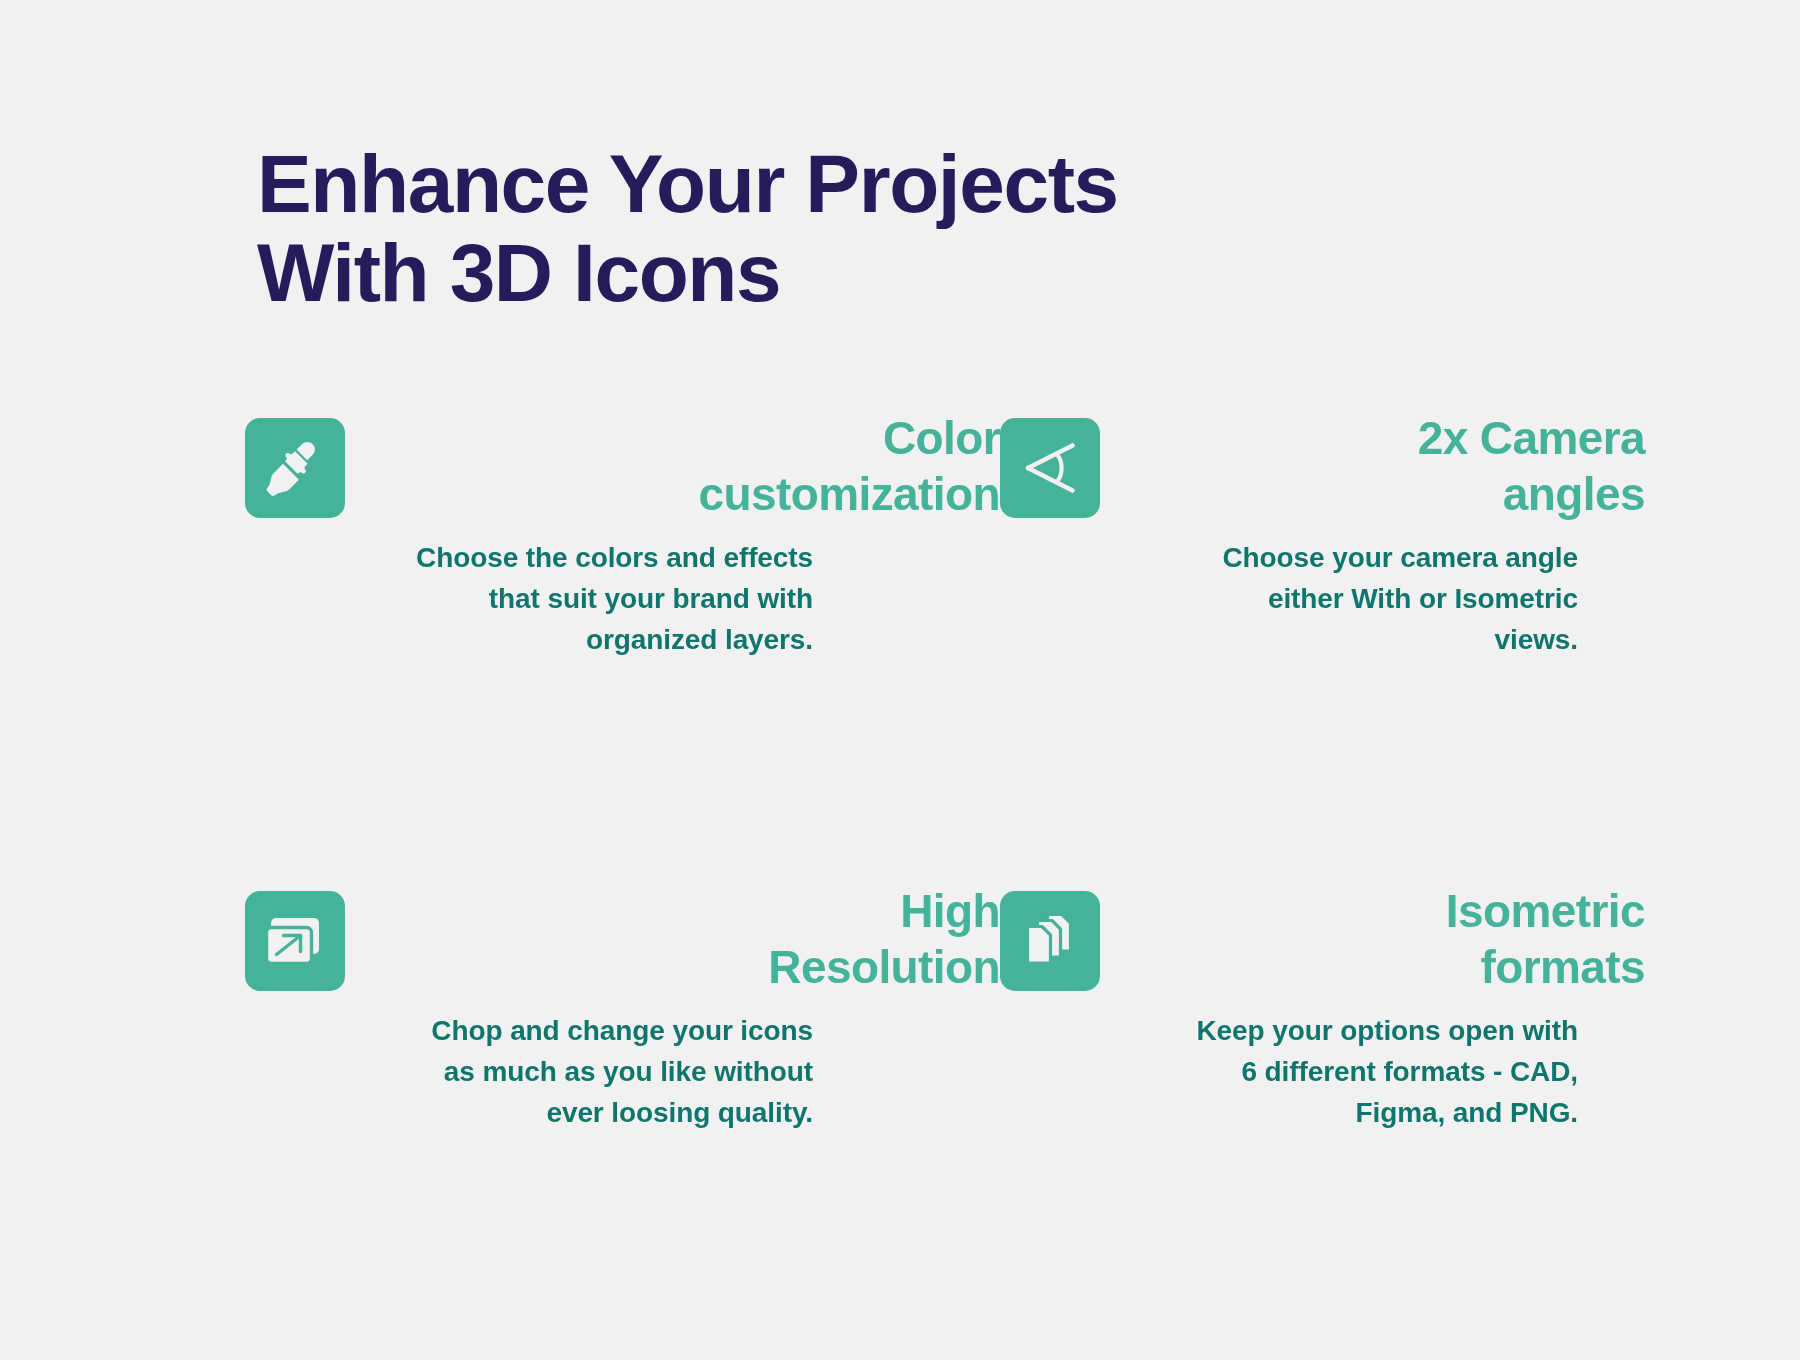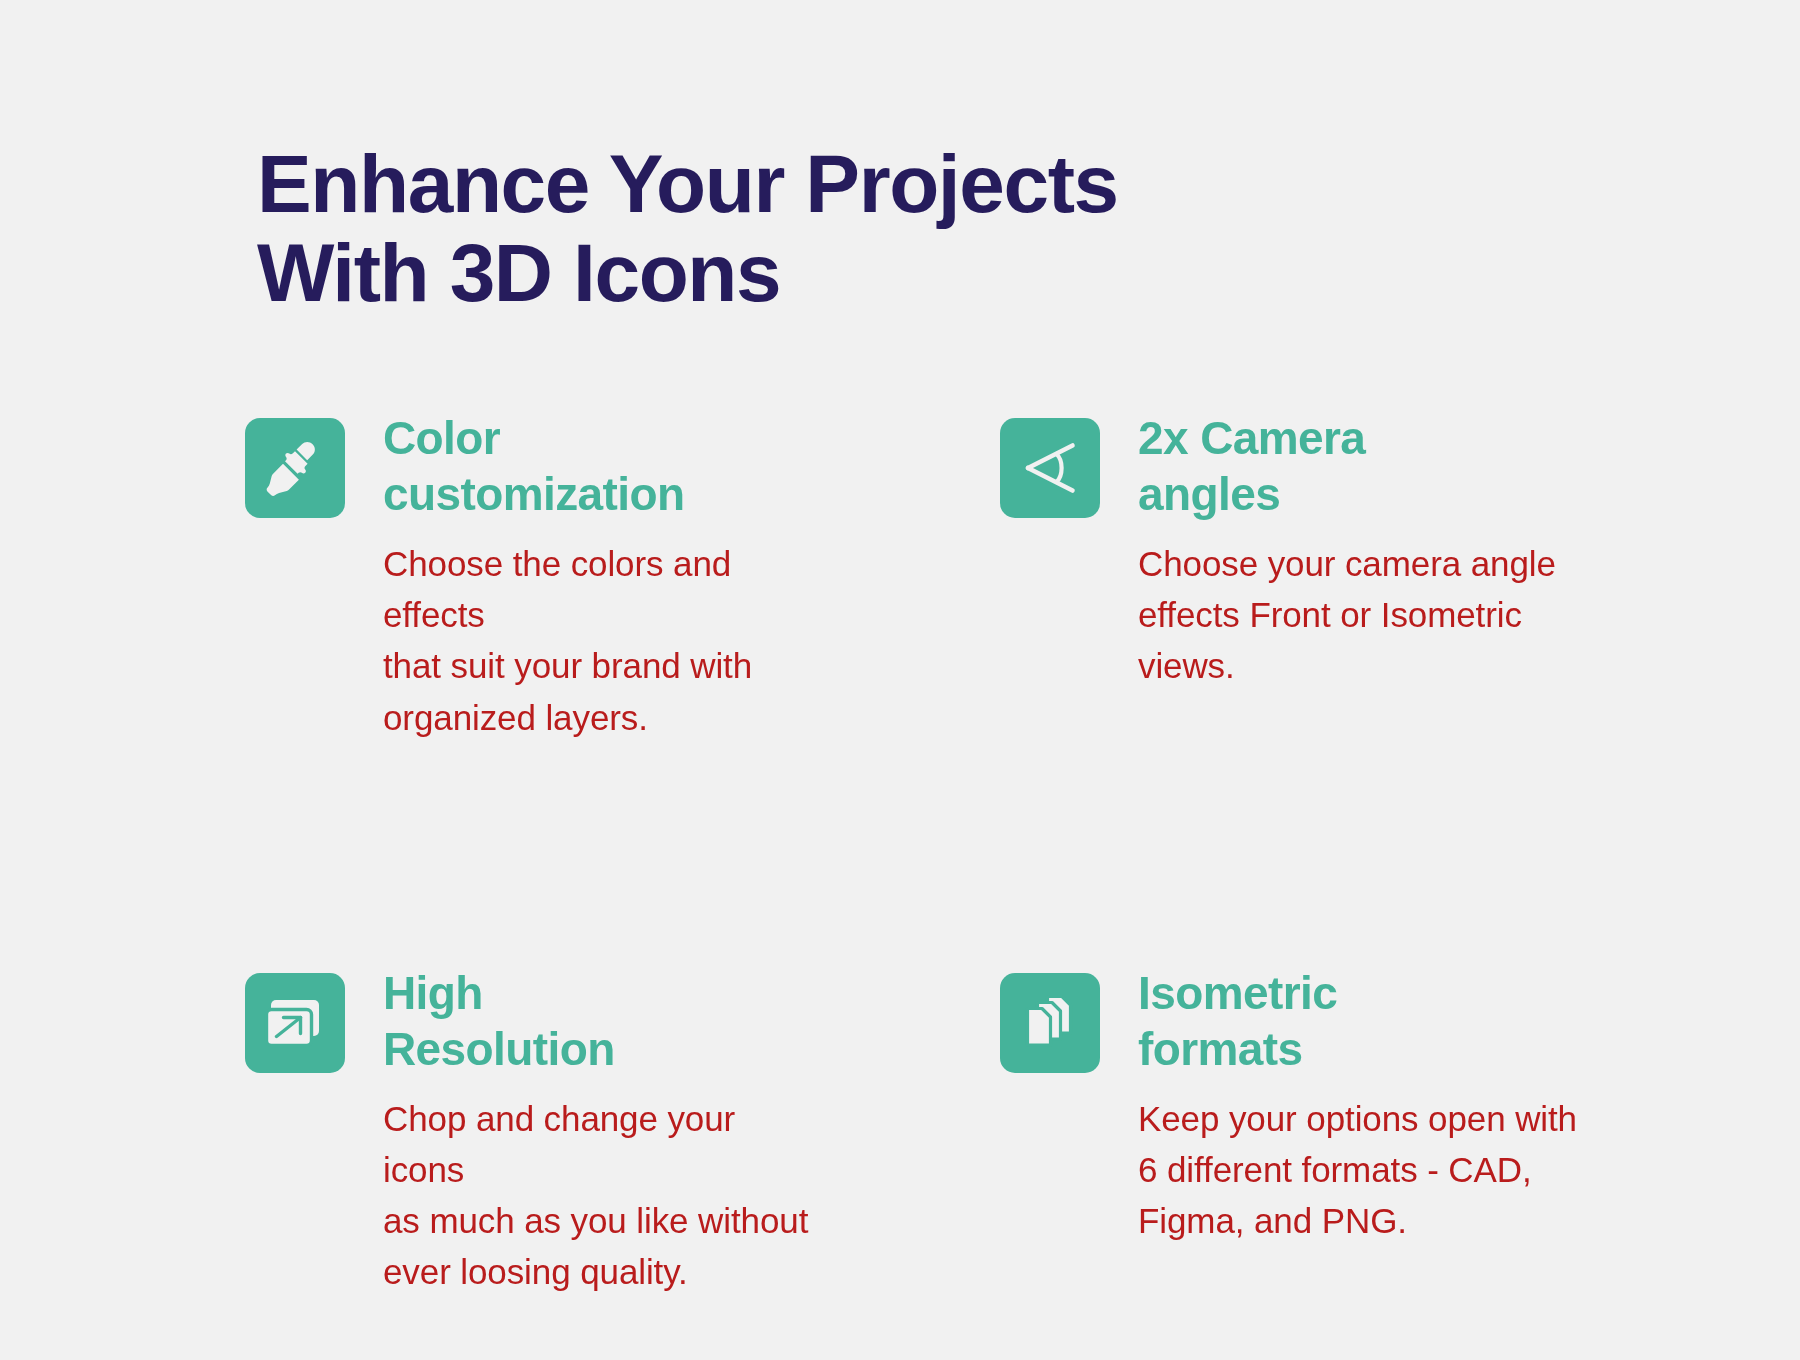--- a/index.html
+++ b/index.html
@@ -71,41 +71,42 @@
     margin-top: 8px;
   }
   .feature-icon svg {
     display: block;
   }
 
   .feature-body {
     flex: 1 1 auto;
     min-width: 0;
     padding-top: 0;
+    text-align: right;
   }
 
   .feature-title {
     margin: 0;
     font-family: "Liberation Sans", sans-serif;
     font-weight: 700;
     font-size: 46px;
     line-height: 1.22;
     letter-spacing: -0.6px;
     color: #45b39a;
     white-space: pre-line;
   }
 
   .feature-desc {
     margin: 16px 0 0 0;
     font-family: "Liberation Sans", sans-serif;
-    font-weight: 400;
-    font-size: 35px;
+    font-weight: 700;
+    font-size: 28px;
     line-height: 1.46;
     letter-spacing: -0.1px;
-    color: #b91c1c;
+    color: #0f766e;
     white-space: pre-line;
     max-width: 430px;
   }
 
   .feature-col-right .feature-desc {
     max-width: 440px;
   }
 </style>
 </head>
 <body>
@@ -145,21 +146,21 @@
             <line x1="53.5" y1="8.5" x2="9.0" y2="31.0"></line>
             <line x1="9.0" y1="31.0" x2="53.5" y2="53.5"></line>
             <path d="M37.5 17.0 C41.8 21.0 42.6 27.0 42.6 31.0 C42.6 35.0 41.8 41.0 37.5 45.0" stroke-width="4.2"></path>
           </g>
         </svg>
       </div>
       <div class="feature-body">
         <h2 class="feature-title">2x Camera
 angles</h2>
         <p class="feature-desc">Choose your camera angle
-effects Front or Isometric
+either With or Isometric
 views.</p>
       </div>
     </div>
 
     <div class="feature feature-col-left">
       <div class="feature-icon">
         <svg width="66" height="66" viewBox="0 0 66 66" aria-hidden="true">
           <g fill="#f1f1f1">
             <rect x="9" y="10" width="48" height="36" rx="5"></rect>
           </g>

